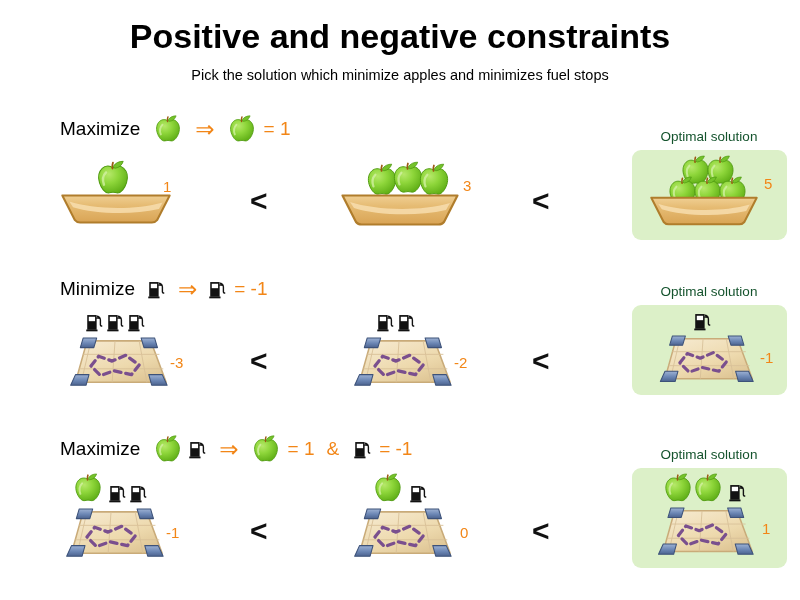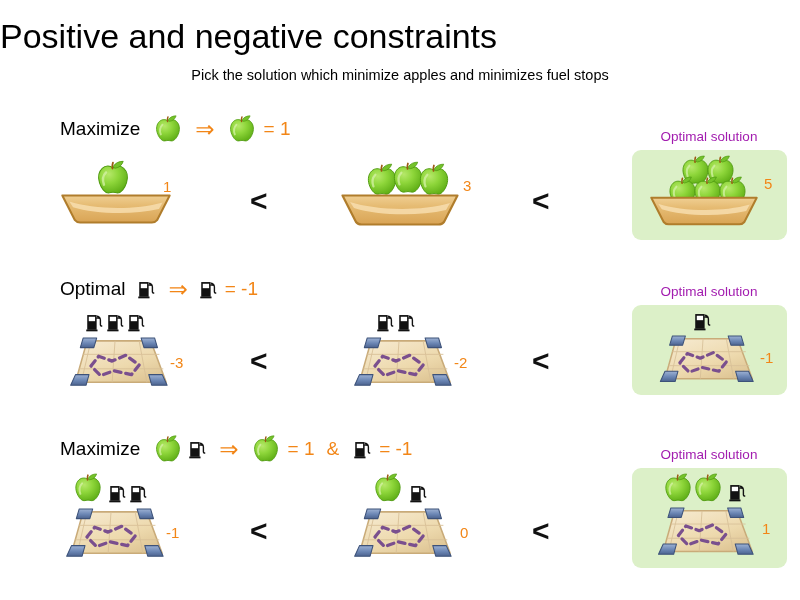--- a/index.html
+++ b/index.html
@@ -15,23 +15,23 @@
     font-family: "Liberation Sans", sans-serif;
     color: #000000;
   }
 
   
   #title {
     position: absolute;
     top: 16px;
     left: 0;
     width: 800px;
-    text-align: left;
+    text-align: center;
     font-size: 34px;
-    font-weight: normal;
+    font-weight: bold;
     line-height: 40px;
     letter-spacing: 0px;
   }
   #subtitle {
     position: absolute;
     top: 66px;
     left: 0;
     width: 800px;
     text-align: center;
     font-size: 14.5px;
@@ -91,21 +91,21 @@
   }
 
   
   .optimal-panel {
     position: absolute;
     background: #dcf0c8;
     border-radius: 9px;
   }
   .optimal-label {
     position: absolute;
-    color: #a21caf;
+    color: #14532d;
     font-size: 13.5px;
     line-height: 14px;
     white-space: nowrap;
     text-align: center;
   }
 
   
   .apple { position: relative; display: inline-block; }
   .apple svg { display: block; }
 
@@ -296,21 +296,21 @@
           <use href="#sym-bowl" x="0" y="0" width="110" height="32"></use>
         </svg>
     </div>
     <div class="value" style="left:140px; top:68px;">5</div>
   </div>
 </div>
 
 <div class="row" id="row-1">
 
   <div class="legend">
-    <span class="word">Optimal</span>
+    <span class="word">Minimize</span>
     <span class="pump ic">
       <svg width="18" height="20">
           <use href="#sym-pump" x="0" y="0" width="18" height="20"></use>
         </svg>
     </span>
     <span class="arrow">⇒</span>
     <span class="pump ic">
       <svg width="18" height="20">
           <use href="#sym-pump" x="0" y="0" width="18" height="20"></use>
         </svg>

